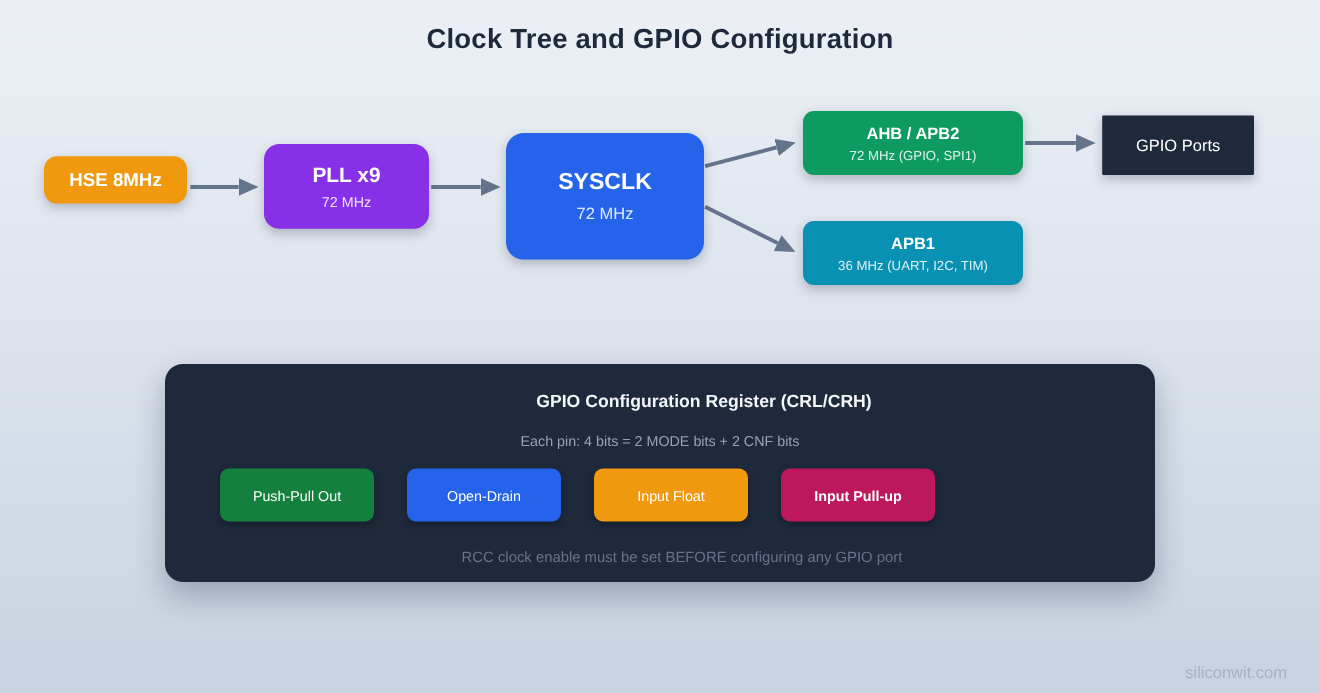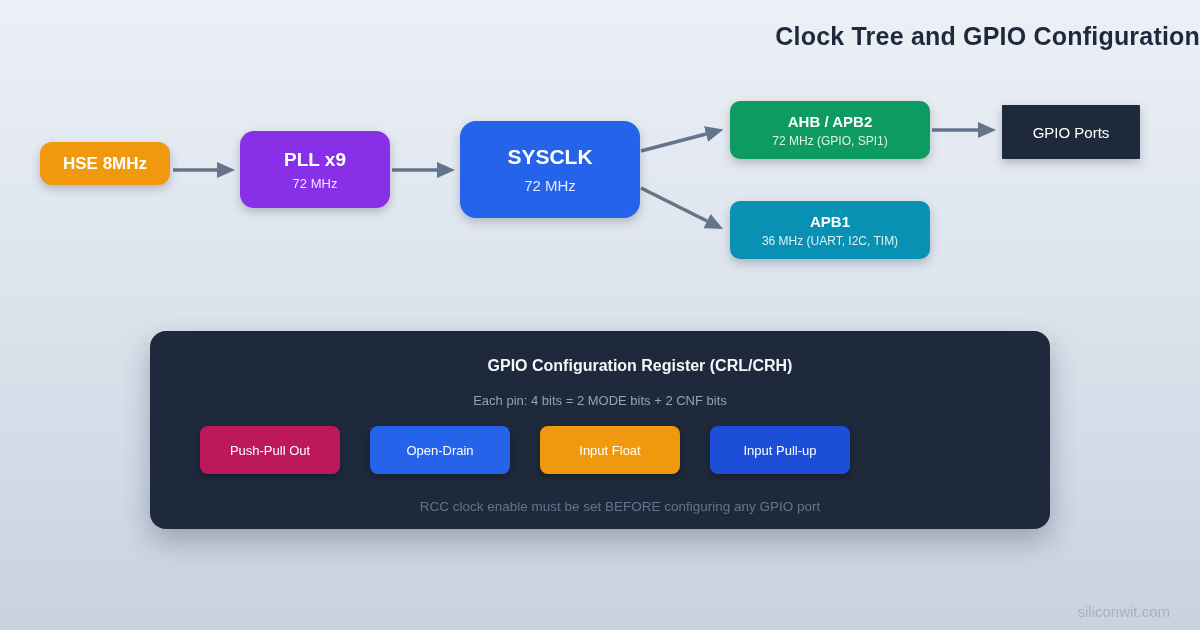--- a/index.html
+++ b/index.html
@@ -7,38 +7,38 @@
     width:1200px;height:630px;
     font-family:"Liberation Sans",sans-serif;
     overflow:hidden;
   }
   .stage{
     position:relative;width:1200px;height:630px;
     background:linear-gradient(180deg,#ECF0F6 0%,#DDE4ED 45%,#C8D2E0 100%);
   }
   .page-title{
     position:absolute;top:22px;left:0;width:1200px;
-    margin:0;text-align:right;
+    margin:0;text-align:center;
     font-size:25px;font-weight:bold;color:#1E293B;
     letter-spacing:.2px;
   }
   
   .node{
     position:absolute;display:flex;flex-direction:column;
     align-items:center;justify-content:center;
     color:#fff;box-shadow:0 4px 10px rgba(30,41,59,.25);
   }
   .node .label{font-weight:bold;}
   .node .sub{color:rgba(255,255,255,.87);margin-top:5px;}
   .n-hse{left:40px;top:142px;width:130px;height:43px;border-radius:12px;}
   .n-hse .label{font-size:17px;}
   .n-pll{left:240px;top:131px;width:150px;height:77px;border-radius:14px;}
   .n-pll .label{font-size:19px;}
   .n-pll .sub{font-size:13px;}
-  .n-sysclk{left:460px;top:121px;width:180px;height:97px;border-radius:16px;}
+  .n-sysclk{left:460px;top:121px;width:180px;height:115px;border-radius:16px;}
   .n-sysclk .label{font-size:21px;}
   .n-sysclk .sub{font-size:15px;margin-top:8px;}
   .n-ahb{left:730px;top:101px;width:200px;height:58px;border-radius:10px;}
   .n-apb1{left:730px;top:201px;width:200px;height:58px;border-radius:10px;}
   .n-ahb .label,.n-apb1 .label{font-size:15px;}
   .n-ahb .sub,.n-apb1 .sub{font-size:12px;margin-top:4px;}
   .n-gpio{left:1002px;top:105px;width:138px;height:54px;border-radius:1px;}
   .n-gpio .label{font-size:15px;font-weight:normal;}
   .arrows{position:absolute;left:0;top:0;pointer-events:none;}
   
@@ -117,30 +117,30 @@
   </div>
 
   <div class="node n-gpio" style="background-color: rgb(30, 41, 59);">
     <span class="label">GPIO Ports</span>
   </div>
 
   <section class="panel" style="background-color: rgb(30, 41, 59);">
     <h2 class="panel-title">GPIO Configuration Register (CRL/CRH)</h2>
     <p class="panel-subtitle">Each pin: 4 bits = 2 MODE bits + 2 CNF bits</p>
 
-    <div class="chip chip-0" style="background-color: #be185d;">
+    <div class="chip chip-0" style="background-color: #15803d;">
       <span>Push-Pull Out</span>
     </div>
     <div class="chip chip-1" style="background-color: rgb(37, 99, 235);">
       <span>Open-Drain</span>
     </div>
     <div class="chip chip-2" style="background-color: rgb(240, 153, 15);">
       <span>Input Float</span>
     </div>
-    <div class="chip chip-3" style="background-color: #1d4ed8;">
+    <div class="chip chip-3" style="background-color: #be185d; font-weight: bold;">
       <span>Input Pull-up</span>
     </div>
 
     <p class="panel-note">RCC clock enable must be set BEFORE configuring any GPIO port</p>
   </section>
 
   <div class="watermark">siliconwit.com</div>
 
 </div>
 

